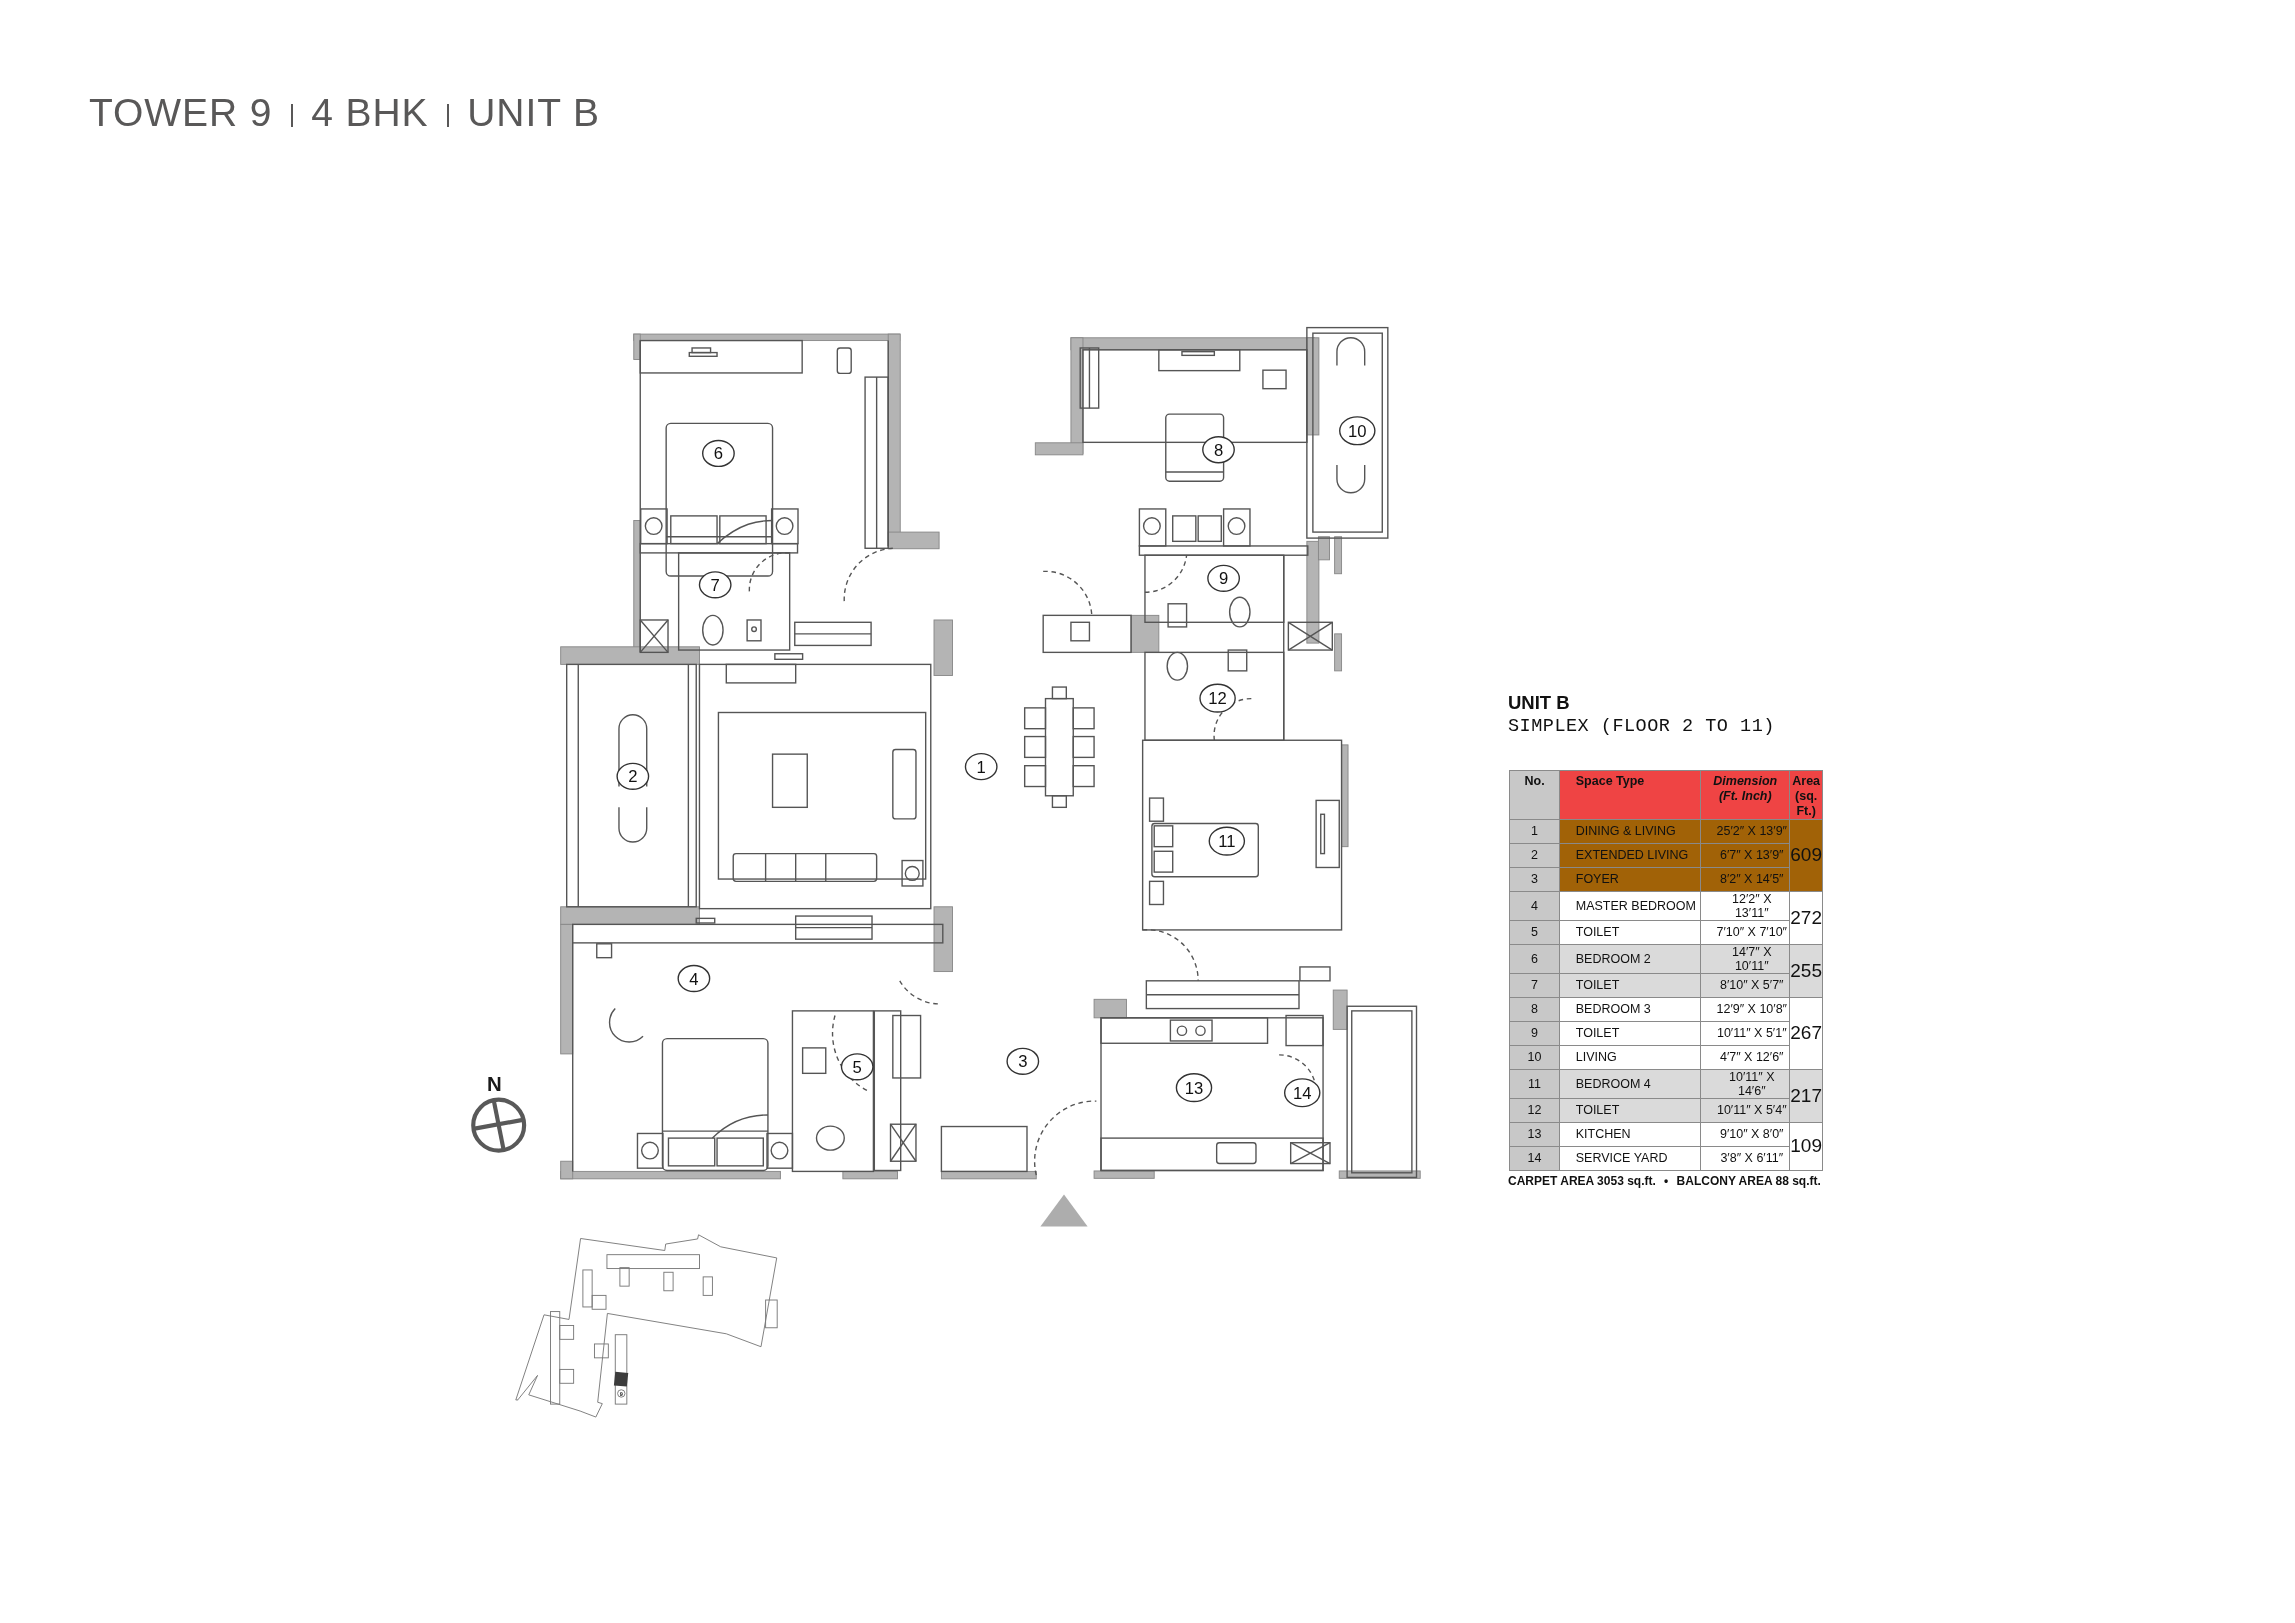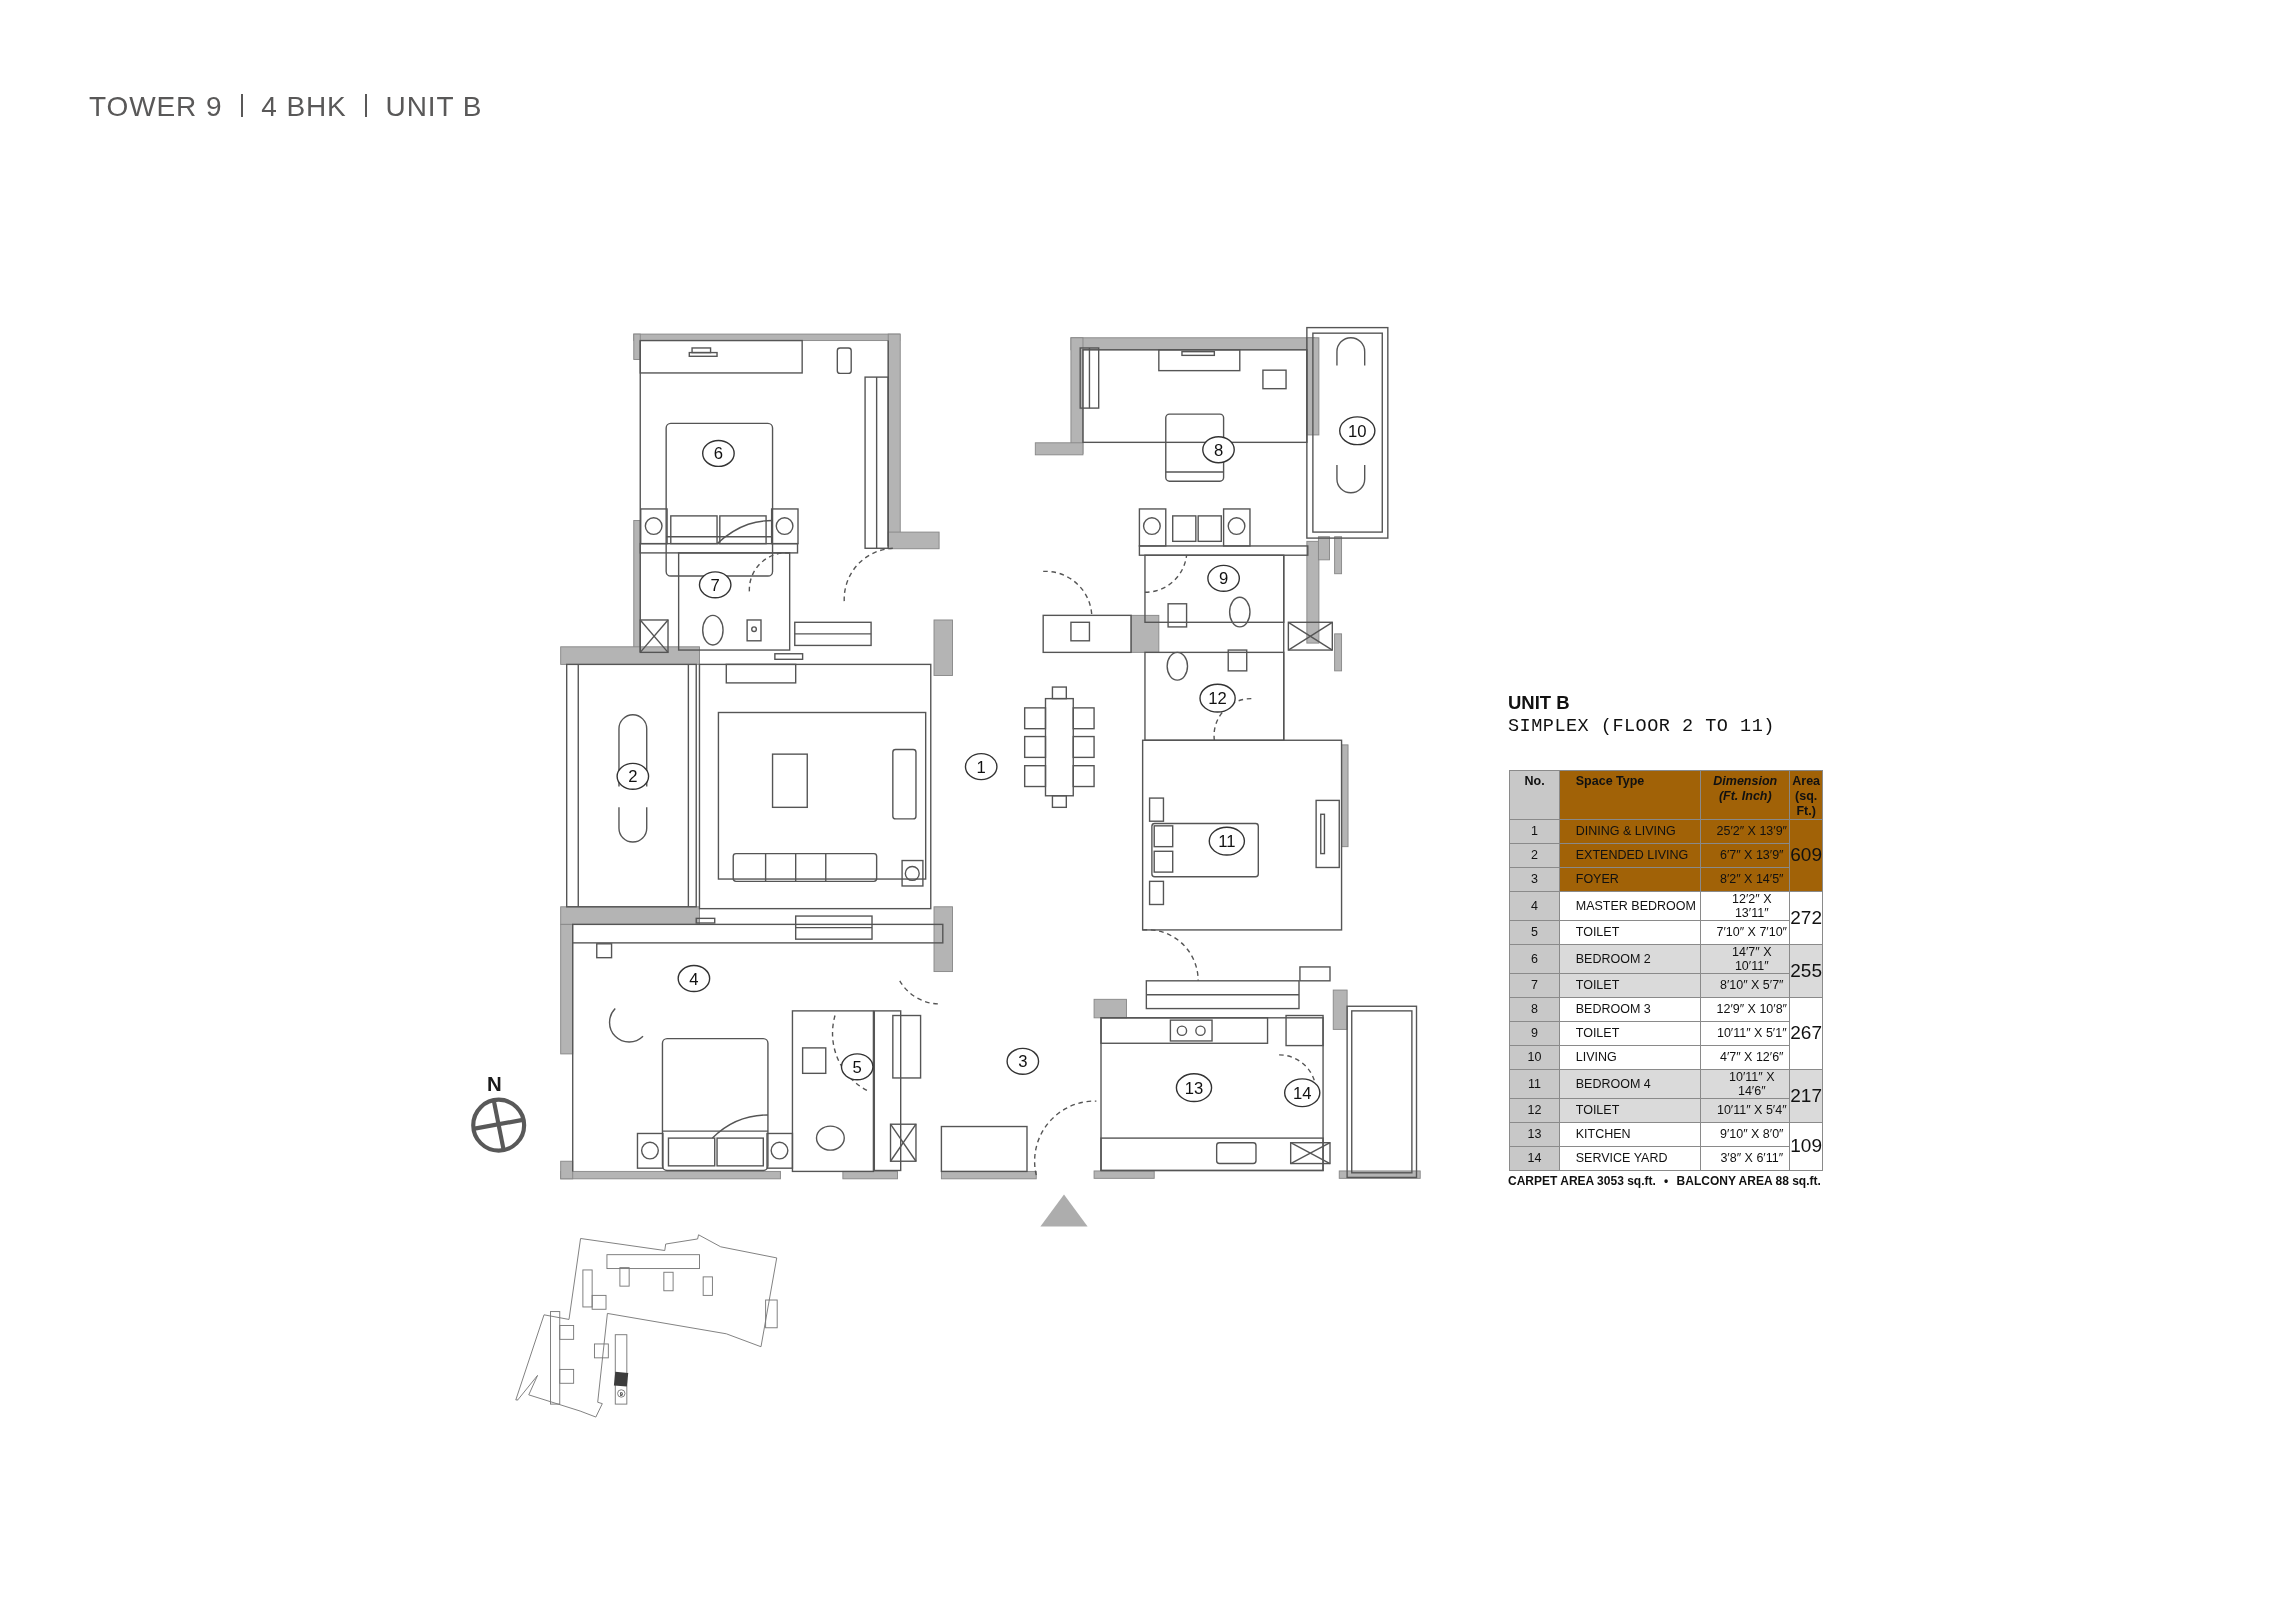--- a/index.html
+++ b/index.html
@@ -1,25 +1,25 @@
 <!DOCTYPE html>
 <html style="font-size:7.4px"><head>
   <meta charset="utf-8">
   <style>
     html, body { margin: 0; padding: 0; background: #ffffff; }
     body { width: 2295px; height: 1623px; position: relative; overflow: hidden; font-family: "Liberation Sans", "DejaVu Sans", sans-serif; color: #111; }
-    .title { position: absolute; left: 89px; top: 91px; font-size: 28px; font-weight: 500; color: #595858; letter-spacing: 0.9px; white-space: nowrap; }
+    .title { position: absolute; left: 89px; top: 91px; font-size: 39px; font-weight: 500; color: #595858; letter-spacing: 0.9px; white-space: nowrap; }
     .title .sep { display: inline-block; width: 1.9px; height: 23px; background: #595858; margin: 0 18.5px; vertical-align: -0.9px; }
     .plan { position: absolute; left: 0; top: 0; }
     .unit-block { position: absolute; left: 1508px; top: 692px; }
     .unit-title { font-size: 18.5px; font-weight: bold; color: #111; line-height: 22px; }
     .unit-sub { font-size: 18.5px; color: #111; line-height: 26px; letter-spacing: 0.5px; font-family: Liberation Mono, monospace; }
     table.areas { position: absolute; left: 1509px; top: 770px; border-collapse: collapse; width: 314px; font-size: 12.5px; }
     table.areas th, table.areas td { border: 1.4px solid #8a8a8a; padding: 0; }
-    table.areas th { background: #a16207; font-weight: bold; color: #111; height: 37px; vertical-align: top; padding-top: 2.8px; line-height: 15px; }
+    table.areas th { background: #ef4444; font-weight: bold; color: #111; height: 37px; vertical-align: top; padding-top: 2.8px; line-height: 15px; }
     table.areas th.no { background: #c8c8c8; width: 55px; }
     table.areas th.sp { text-align: left; padding-left: 15.7px; width: 136px; }
     table.areas th.dim { width: 93px; font-style: italic; }
     table.areas td { height: 23px; }
     table.areas td.no { background: #c8c8c8; text-align: center; width: 55px; }
     table.areas td.sp { padding-left: 15.7px; }
     table.areas td.dim { text-align: center; padding-left: 13px; }
     table.areas td.area { text-align: center; font-size: 19px; }
     tr.g1 td.sp, tr.g1 td.dim, td.area.g1 { background: #a16207; }
     tr.g3 td.sp, tr.g3 td.dim, td.area.g3 { background: #dadada; }

